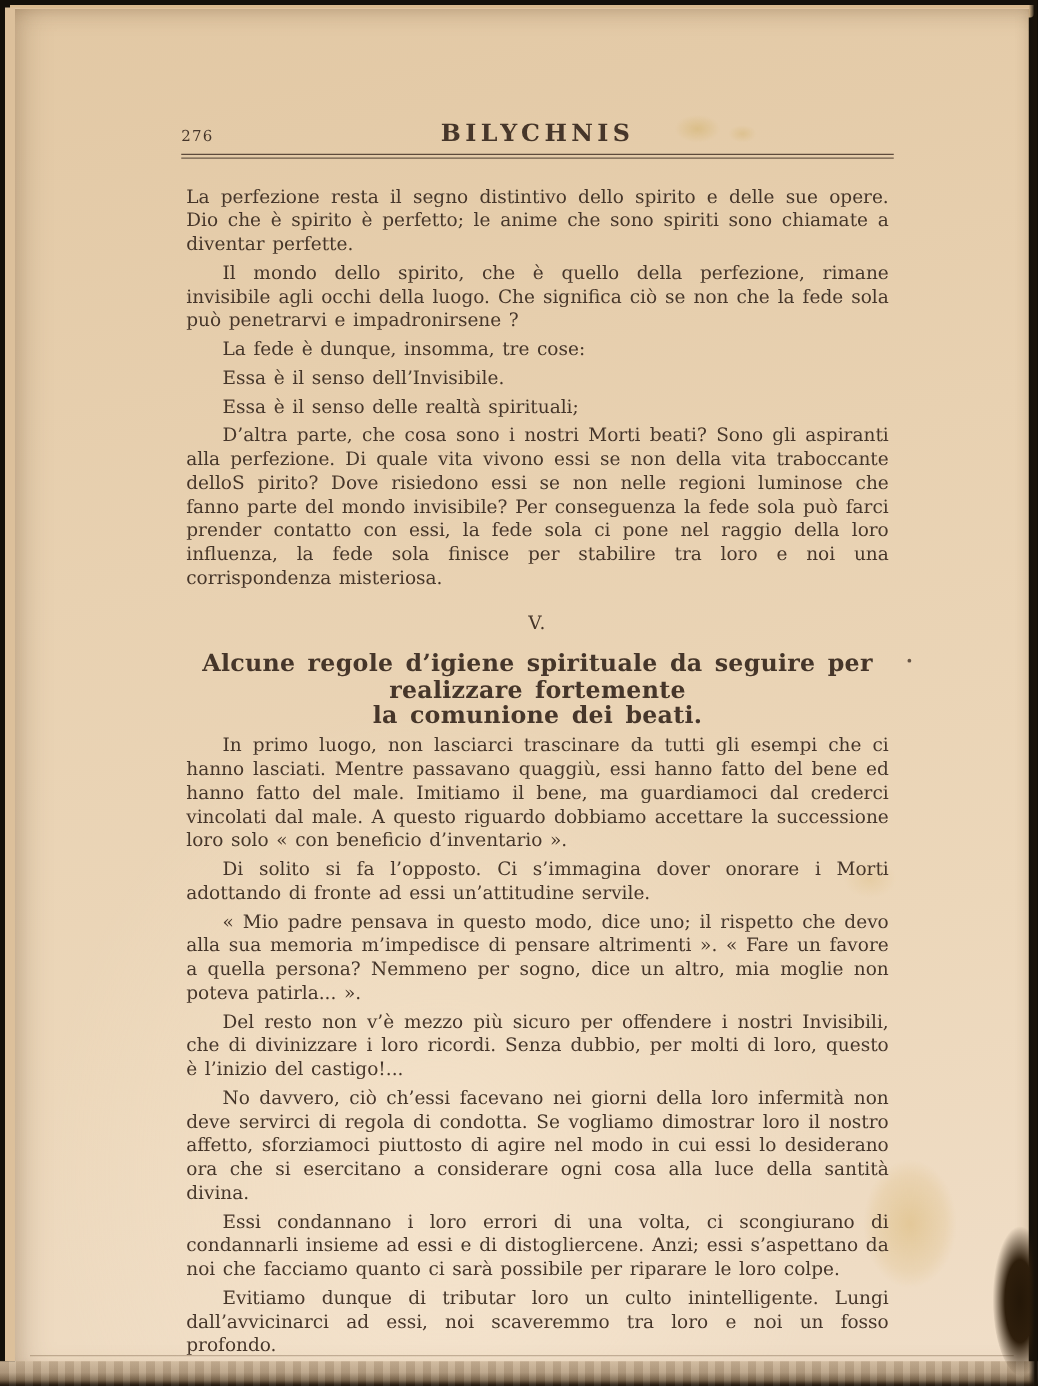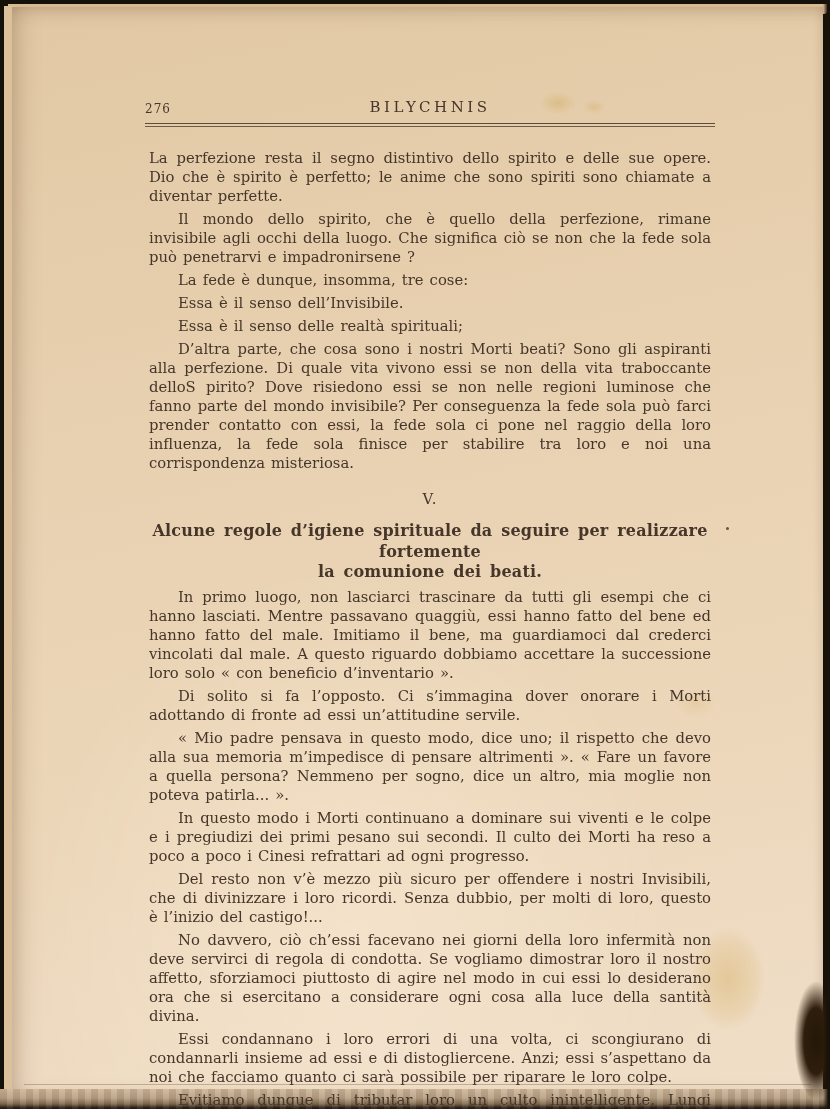--- a/index.html
+++ b/index.html
@@ -88,22 +88,23 @@
   .page-number {
     position: absolute;
     left: 0; bottom: 0;
     font-size: 12px;
     letter-spacing: 1px;
   }
   .journal-title {
     position: absolute;
     left: 0; right: 0; bottom: 2px;
     text-align: center;
-    font-size: 15px;
+    font-size: 19px;
     letter-spacing: 3.5px;
+    font-weight: bold;
   }
   .header-rule {
     height: 2px;
     margin-top: 4px;
     border-top: 1.7px solid rgba(70,52,40,.85);
     border-bottom: 0.9px solid rgba(70,52,40,.75);
   }
   .body-copy {
     margin-top: 21px;
   }
@@ -113,21 +114,21 @@
   }
   p.para.indent { text-indent: 29px; }
   .section-numeral {
     text-align: center;
     margin: 17px 0 13px 0;
     letter-spacing: 1px;
   }
   .section-heading {
     text-align: center;
     font-weight: bold;
-    font-size: 16px;
+    font-size: 19px;
     line-height: 20.5px;
     word-spacing: 3px;
     letter-spacing: 0.2px;
     position: relative;
   }
   .print-speck {
     position: absolute;
     right: -14px; top: 6px;
     width: 3px; height: 3px;
     border-radius: 50%;
@@ -164,20 +165,19 @@
 
       <div class="section-heading">
         <div>Alcune regole d’igiene spirituale da seguire per realizzare fortemente</div>
         <div>la comunione dei beati.</div>
         <span class="print-speck"></span>
       </div>
 
       <p class="para indent">In primo luogo, non lasciarci trascinare da tutti gli esempi che ci hanno lasciati. Mentre passavano quaggiù, essi hanno fatto del bene ed hanno fatto del male. Imitiamo il bene, ma guardiamoci dal crederci vincolati dal male. A questo riguardo dobbiamo accettare la successione loro solo « con beneficio d’inventario ».</p>
       <p class="para indent">Di solito si fa l’opposto. Ci s’immagina dover onorare i Morti adottando di fronte ad essi un’attitudine servile.</p>
       <p class="para indent">« Mio padre pensava in questo modo, dice uno; il rispetto che devo alla sua memoria m’impedisce di pensare altrimenti ». « Fare un favore a quella persona? Nemmeno per sogno, dice un altro, mia moglie non poteva patirla... ».</p>
-      <p class="para indent">In questo modo i Morti continuano a dominare sui viventi e le colpe e i pregiudizi dei primi pesano sui secondi. Il culto dei Morti ha reso a poco a poco i Cinesi refrattari ad ogni progresso.</p>
       <p class="para indent">Del resto non v’è mezzo più sicuro per offendere i nostri Invisibili, che di divinizzare i loro ricordi. Senza dubbio, per molti di loro, questo è l’inizio del castigo!...</p>
       <p class="para indent">No davvero, ciò ch’essi facevano nei giorni della loro infermità non deve servirci di regola di condotta. Se vogliamo dimostrar loro il nostro affetto, sforziamoci piuttosto di agire nel modo in cui essi lo desiderano ora che si esercitano a considerare ogni cosa alla luce della santità divina.</p>
       <p class="para indent">Essi condannano i loro errori di una volta, ci scongiurano di condannarli insieme ad essi e di distogliercene. Anzi; essi s’aspettano da noi che facciamo quanto ci sarà possibile per riparare le loro colpe.</p>
       <p class="para indent">Evitiamo dunque di tributar loro un culto inintelligente. Lungi dall’avvicinarci ad essi, noi scaveremmo tra loro e noi un fosso profondo.</p>
     </div>
   </div>
 </div>
 
 </body></html>

